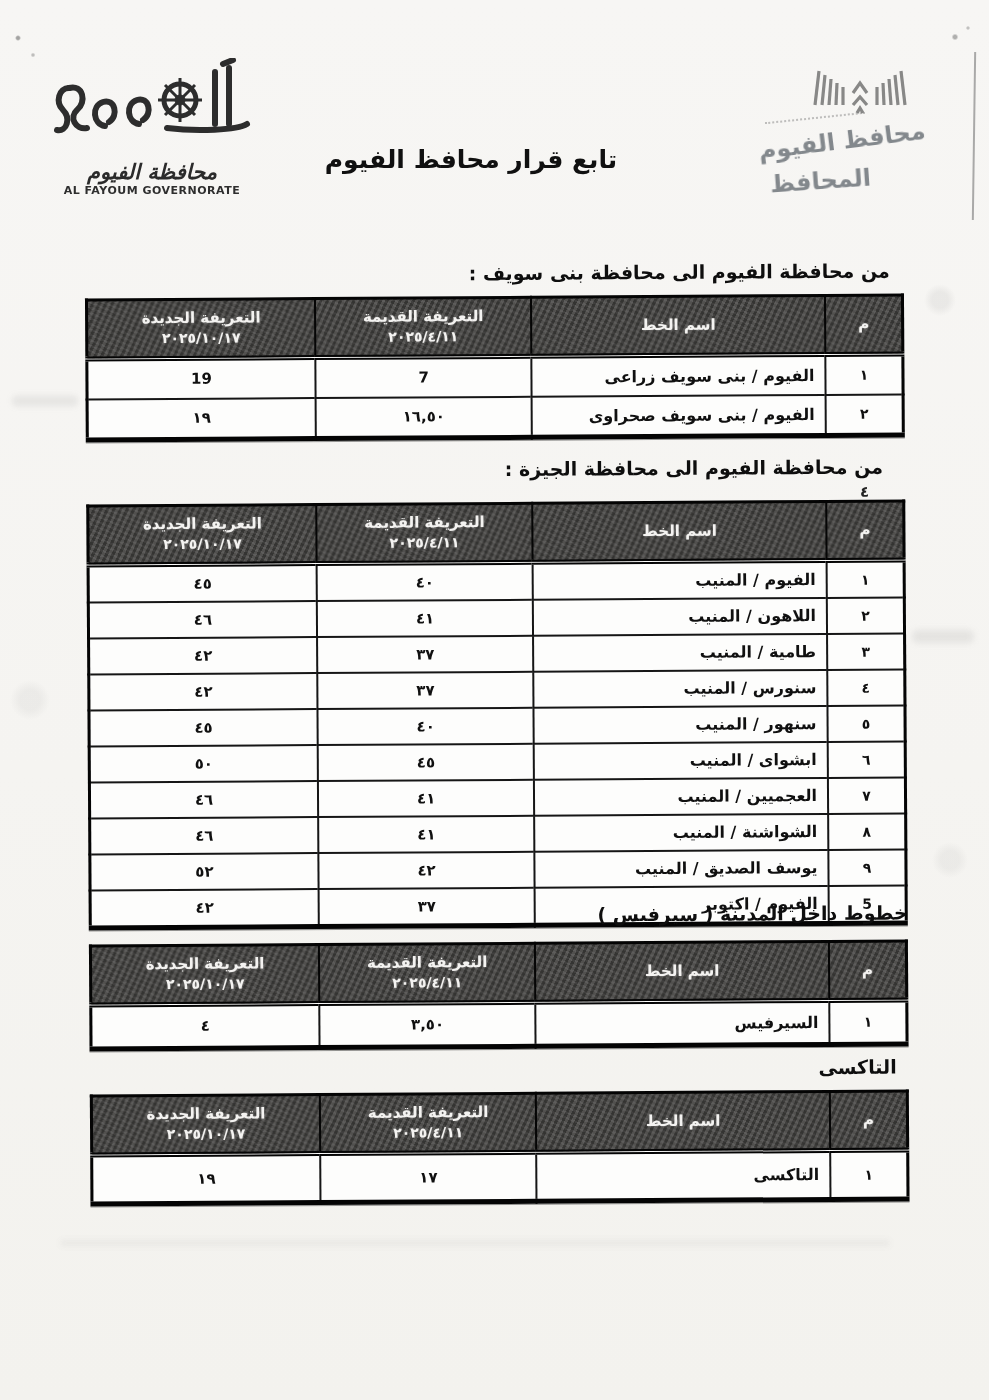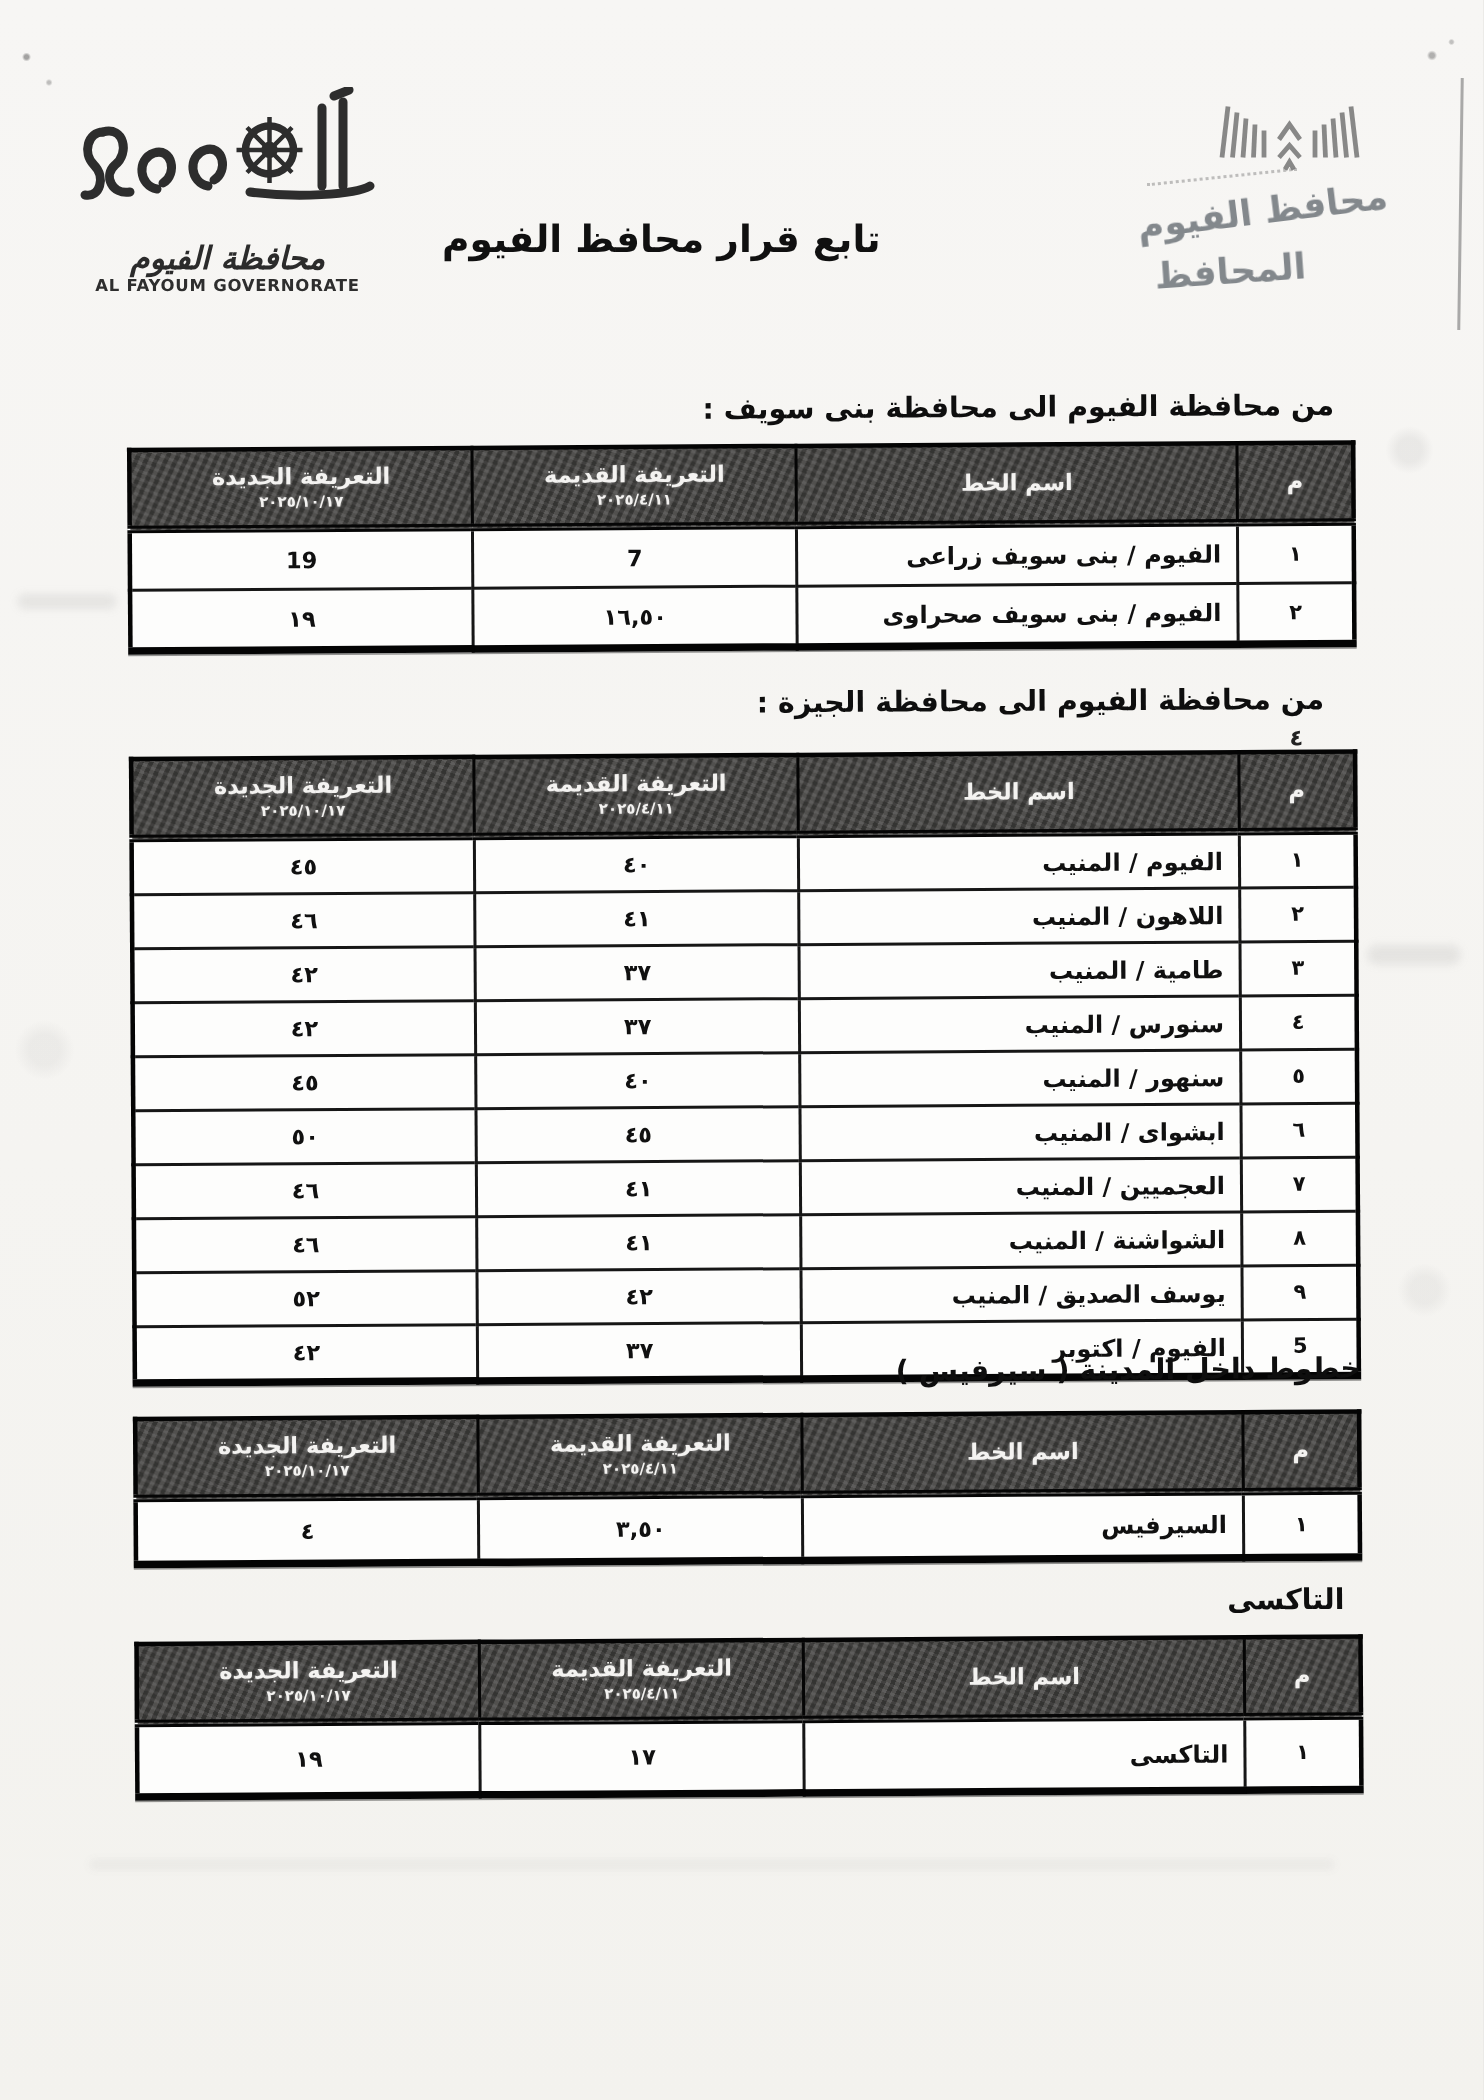--- a/index.html
+++ b/index.html
@@ -20,21 +20,21 @@
   .smudge{position:absolute;pointer-events:none;filter:blur(3px);background:rgba(125,125,125,.14);border-radius:6px;}
   #smudge1{left:12px;top:396px;width:66px;height:10px;}
   #smudge2{left:912px;top:630px;width:62px;height:13px;}
   #smudge3{left:60px;top:1240px;width:830px;height:6px;opacity:.7;}
   #edge-line{position:absolute;left:973px;top:52px;width:2px;height:168px;background:rgba(105,105,105,.55);transform:rotate(.8deg);filter:blur(.3px);}
 
   
   .logo{position:absolute;left:42px;top:58px;width:220px;text-align:center;direction:rtl;}
   .logo .ar{font-size:21px;font-weight:bold;letter-spacing:1px;margin-top:2px;color:#2b2b2b;font-style:italic;}
   .logo .en{font-size:11px;font-weight:bold;letter-spacing:.5px;color:#2e2e2e;direction:ltr;}
-  .title-block{position:absolute;left:295px;top:142px;width:352px;text-align:left;direction:rtl;}
+  .title-block{position:absolute;left:295px;top:142px;width:352px;text-align:center;direction:rtl;}
   .title-block .t1{font-size:25px;font-weight:bold;line-height:1.45;color:#101010;}
   .title-block .t2{font-size:24px;font-weight:bold;line-height:1.5;color:#101010;}
   .stamp{position:absolute;left:740px;top:45px;width:240px;height:190px;pointer-events:none;}
   .stamp .hand{position:absolute;font-weight:bold;color:#6f757b;opacity:.85;filter:blur(.5px);white-space:nowrap;}
   .stamp .h1{left:18px;top:82px;font-size:24px;transform:rotate(-7deg);}
   .stamp .h2{left:30px;top:122px;font-size:24px;transform:rotate(-4deg);}
   .stamp .dots{position:absolute;left:25px;top:72px;width:100px;border-top:2px dotted rgba(120,120,120,.45);transform:rotate(-6deg);}
   .eagle{position:absolute;left:55px;top:8px;opacity:.8;filter:blur(.3px);}
 
   
@@ -59,21 +59,21 @@
   col.w-no{width:9.5%;} col.w-route{width:36%;} col.w-old{width:26.5%;} col.w-new{width:28%;}
   table.tariff th{
     background-color:#3d3c3a;color:#f4f3f1;font-weight:bold;
     background-image:
       repeating-linear-gradient(115deg, rgba(255,255,255,.10) 0 3px, rgba(0,0,0,.14) 3px 6px),
       repeating-linear-gradient(23deg, rgba(255,255,255,.08) 0 2px, transparent 2px 5px);
     border:2px solid #050505;border-bottom:5px double #050505;
     padding:7px 4px;font-size:15px;line-height:1.4;
     text-shadow:0 0 2px rgba(255,255,255,.35);
   }
-  table.tariff th .hd{display:block;font-size:10px;letter-spacing:1px;}
+  table.tariff th .hd{display:block;font-size:14px;letter-spacing:1px;}
   table.tariff td{
     border:2px solid #161616;font-weight:bold;color:#101010;
     font-size:15px;text-align:center;padding:2px 4px;
   }
   table.tariff td.c-route{text-align:right;padding-right:10px;font-size:16px;}
   table.tariff td.c-no{font-size:14px;}
   .t1 td{height:33px;} .t2 td{height:30px;} .t3 td{height:35px;} .t4 td{height:40px;}
 </style>
 </head>
 <body>

